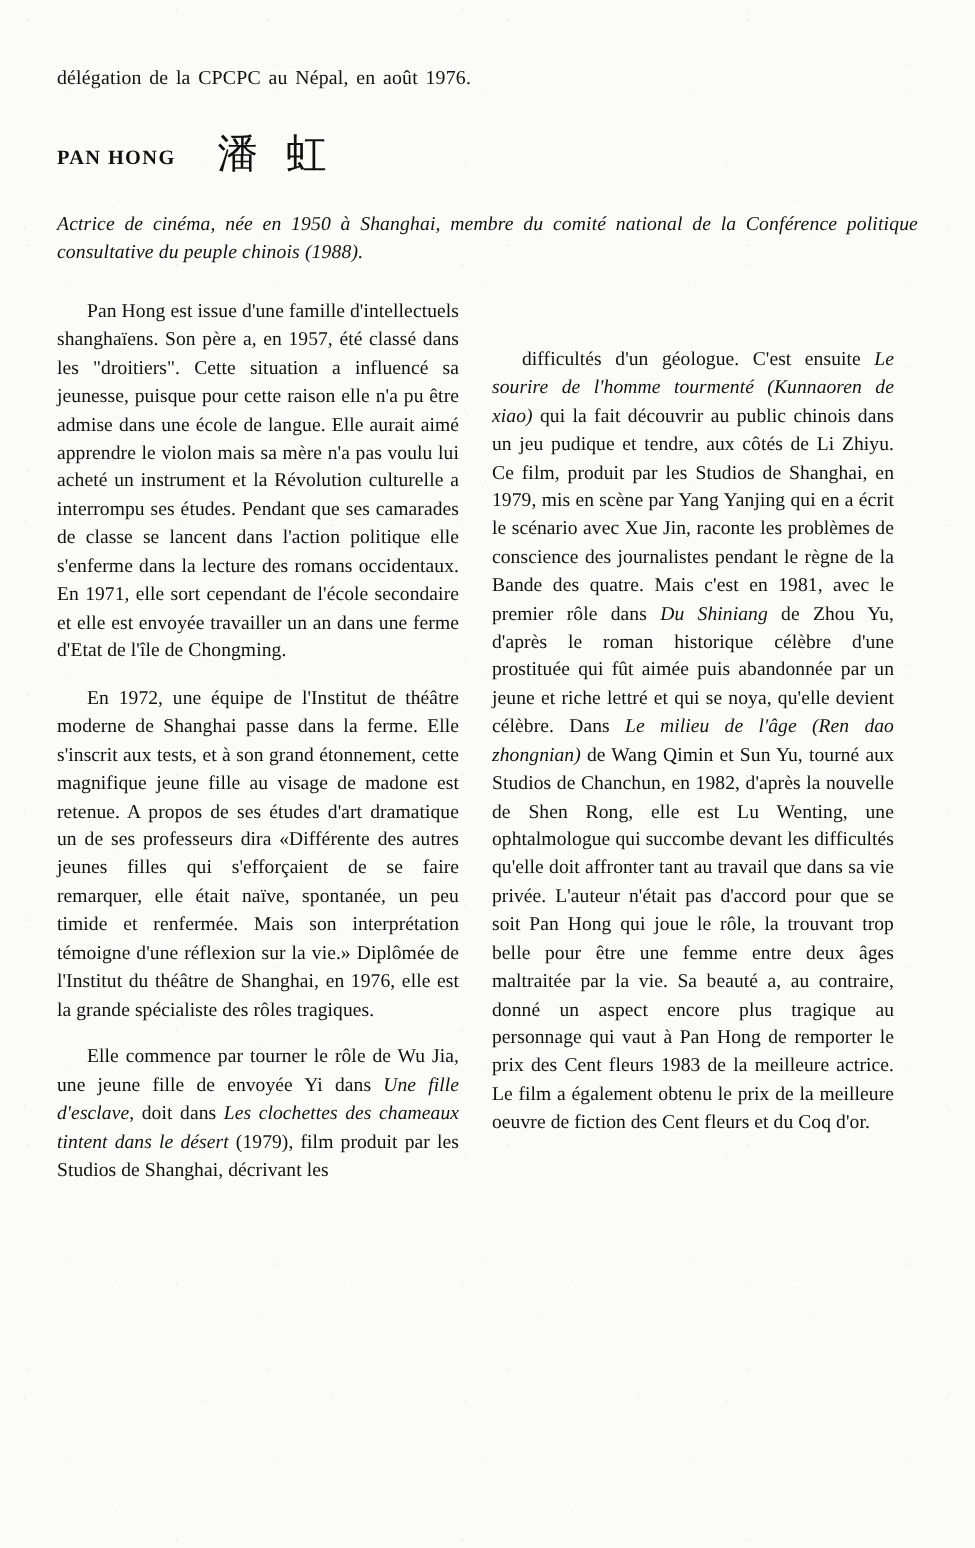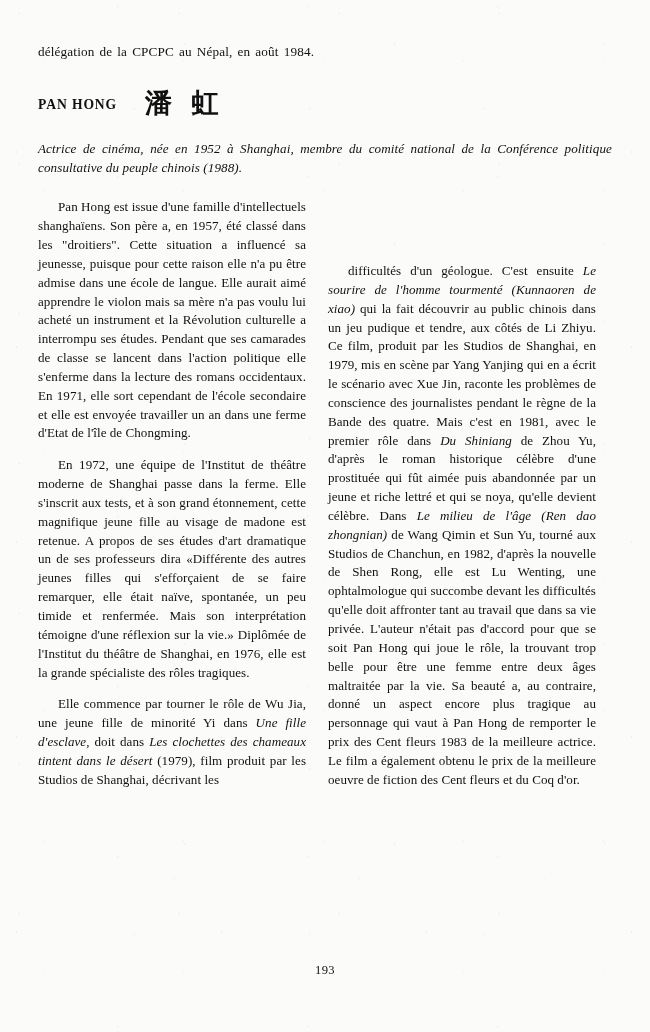--- a/index.html
+++ b/index.html
@@ -71,40 +71,40 @@
     font-size: 13.6px;
     letter-spacing: 0.9px;
     white-space: nowrap;
   }
   .name-hanzi {
     margin-left: 28px;
     font-size: 27px;
     line-height: 1;
     letter-spacing: 5px;
     font-family: "DejaVu Sans", sans-serif;
-    font-weight: 700;
+    font-weight: 400;
     position: relative;
     top: 3px;
   }
 
   
   .blurb {
     font-style: italic;
     font-size: 13.1px;
     line-height: 1.52;
     text-align: justify;
     margin: 0 0 20px 0;
     letter-spacing: 0.1px;
   }
 
   
   .columns {
     display: flex;
     gap: 22px;
-    align-items: flex-end;
+    align-items: center;
   }
   .col {
     width: 268px;
   }
   .col p {
     margin: 0 0 13px 0;
     font-size: 13.05px;
     line-height: 1.445;
     text-align: justify;
     text-indent: 20px;
@@ -129,39 +129,38 @@
     letter-spacing: 0.4px;
   }
 </style>
 </head>
 <body>
 
 <div class="page">
 
   <div class="content">
 
-    <div class="running-line">délégation de la CPCPC au Népal, en  août 1984.</div>
+    <div class="running-line">délégation de la CPCPC au Népal, en  août 1976.</div>
 
     <div class="name-row">
       <span class="name-latin">PAN HONG</span>
       <span class="name-hanzi">潘 虹</span>
     </div>
 
-    <div class="blurb">Actrice de cinéma, née en 1952 à Shanghai, membre du comité national de la Conférence politique consultative du peuple chinois (1988).</div>
+    <div class="blurb">Actrice de cinéma, née en 1950 à Shanghai, membre du comité national de la Conférence politique consultative du peuple chinois (1988).</div>
 
     <div class="columns">
       <div class="col" id="col-left">
           <p><span>Pan Hong est issue d'une famille d'intellectuels shanghaïens. Son père a, en 1957, été classé dans les "droitiers". Cette situation a influencé sa jeunesse, puisque pour cette raison elle n'a pu être admise dans une école de langue. Elle aurait aimé apprendre le violon mais sa mère n'a pas voulu lui acheté un instrument et la Révolution culturelle a interrompu ses études. Pendant que ses camarades de classe se lancent dans l'action politique elle s'enferme dans la lecture des romans occidentaux. En 1971, elle sort cependant de l'école secondaire et elle est envoyée travailler un an dans une ferme d'Etat de l'île de Chongming.</span></p>
           <p><span>En 1972, une équipe de l'Institut de théâtre moderne de Shanghai passe dans la ferme. Elle s'inscrit aux tests, et à son grand étonnement, cette magnifique jeune fille au visage de madone est retenue. A propos de ses études d'art dramatique un de ses professeurs dira «Différente des autres jeunes filles qui s'efforçaient de se faire remarquer, elle était naïve, spontanée, un peu timide et renfermée. Mais son interprétation témoigne d'une réflexion sur la vie.» Diplômée de l'Institut du théâtre de Shanghai, en 1976, elle est la grande spécialiste des rôles tragiques.</span></p>
-          <p><span>Elle commence par tourner le rôle de Wu Jia, une jeune fille de minorité Yi dans </span><i>Une fille d'esclave</i><span>, doit dans </span><i>Les clochettes des chameaux tintent dans le désert</i><span> (1979), film produit par les Studios de Shanghai, décrivant les</span></p>
+          <p><span>Elle commence par tourner le rôle de Wu Jia, une jeune fille de envoyée Yi dans </span><i>Une fille d'esclave</i><span>, doit dans </span><i>Les clochettes des chameaux tintent dans le désert</i><span> (1979), film produit par les Studios de Shanghai, décrivant les</span></p>
         </div>
       <div class="col" id="col-right">
           <p><span>difficultés d'un géologue. C'est ensuite </span><i>Le sourire de l'homme tourmenté (Kunnaoren de xiao)</i><span> qui la fait découvrir au public chinois dans un jeu pudique et tendre, aux côtés de Li Zhiyu. Ce film, produit par les Studios de Shanghai, en 1979, mis en scène par Yang Yanjing qui en a écrit le scénario avec Xue Jin, raconte les problèmes de conscience des journalistes pendant le règne de la Bande des quatre. Mais c'est en 1981, avec le premier rôle dans </span><i>Du Shiniang</i><span> de Zhou Yu, d'après le roman  historique célèbre d'une prostituée qui fût aimée puis abandonnée par un jeune et riche lettré et qui se noya, qu'elle devient célèbre. Dans </span><i>Le milieu de l'âge (Ren dao zhongnian)</i><span> de Wang Qimin et Sun Yu, tourné aux Studios de Chanchun, en 1982, d'après la nouvelle de Shen Rong,  elle est Lu Wenting, une ophtalmologue qui succombe devant les difficultés qu'elle doit affronter tant au travail que dans sa vie privée. L'auteur n'était pas d'accord pour que se soit Pan Hong qui joue le rôle, la trouvant trop belle pour être une femme entre deux âges maltraitée par la vie. Sa beauté a, au contraire, donné un aspect encore plus tragique au personnage qui vaut à Pan Hong de remporter le prix des Cent fleurs 1983 de la meilleure actrice. Le film a également obtenu le prix de la meilleure oeuvre de fiction des Cent fleurs et du Coq d'or.</span></p>
         </div>
     </div>
 
   </div>
 
-  <div class="folio">193</div>
 
   <div class="scan-noise"></div>
 
 </div>
 
 </body></html>

